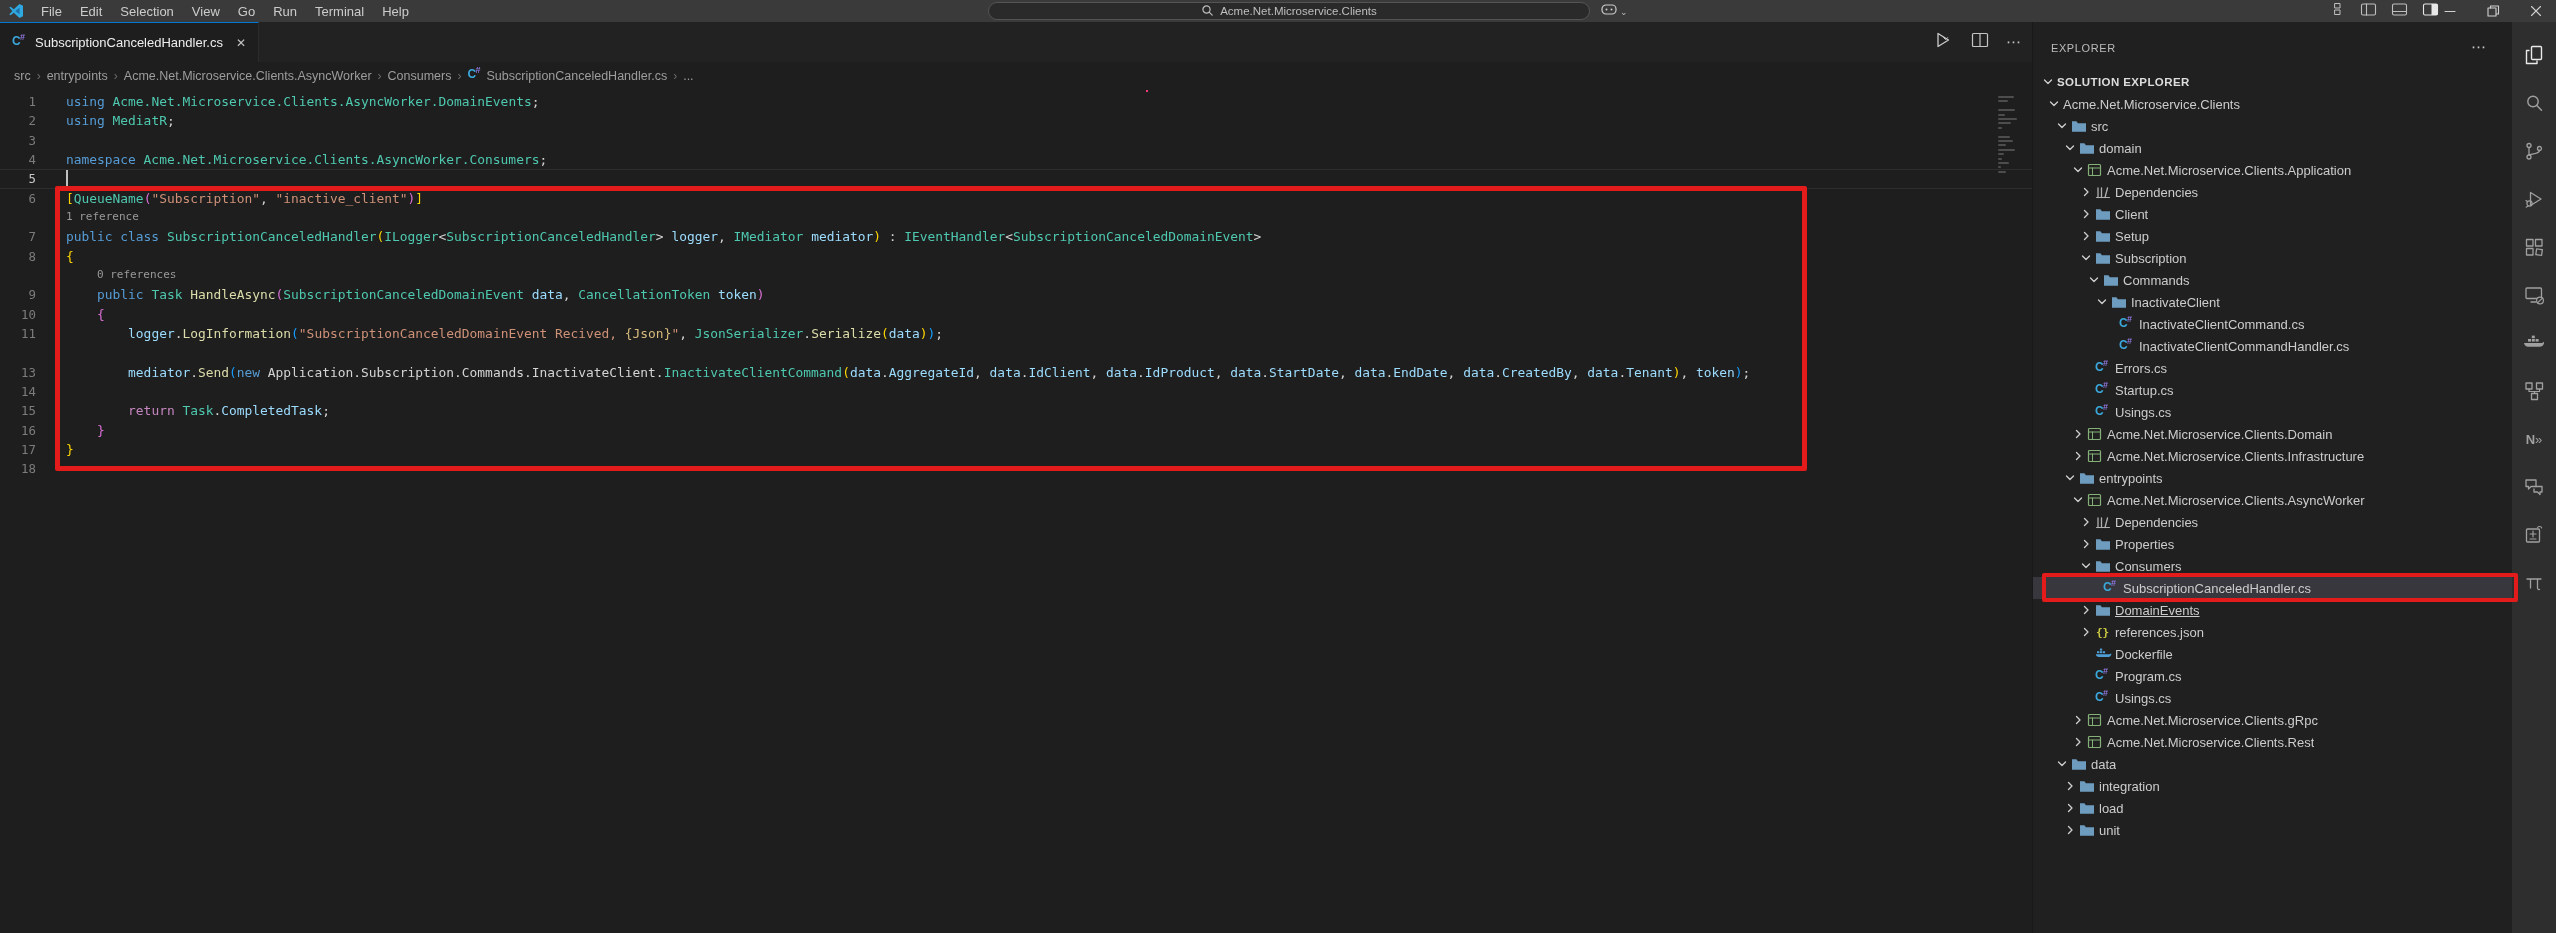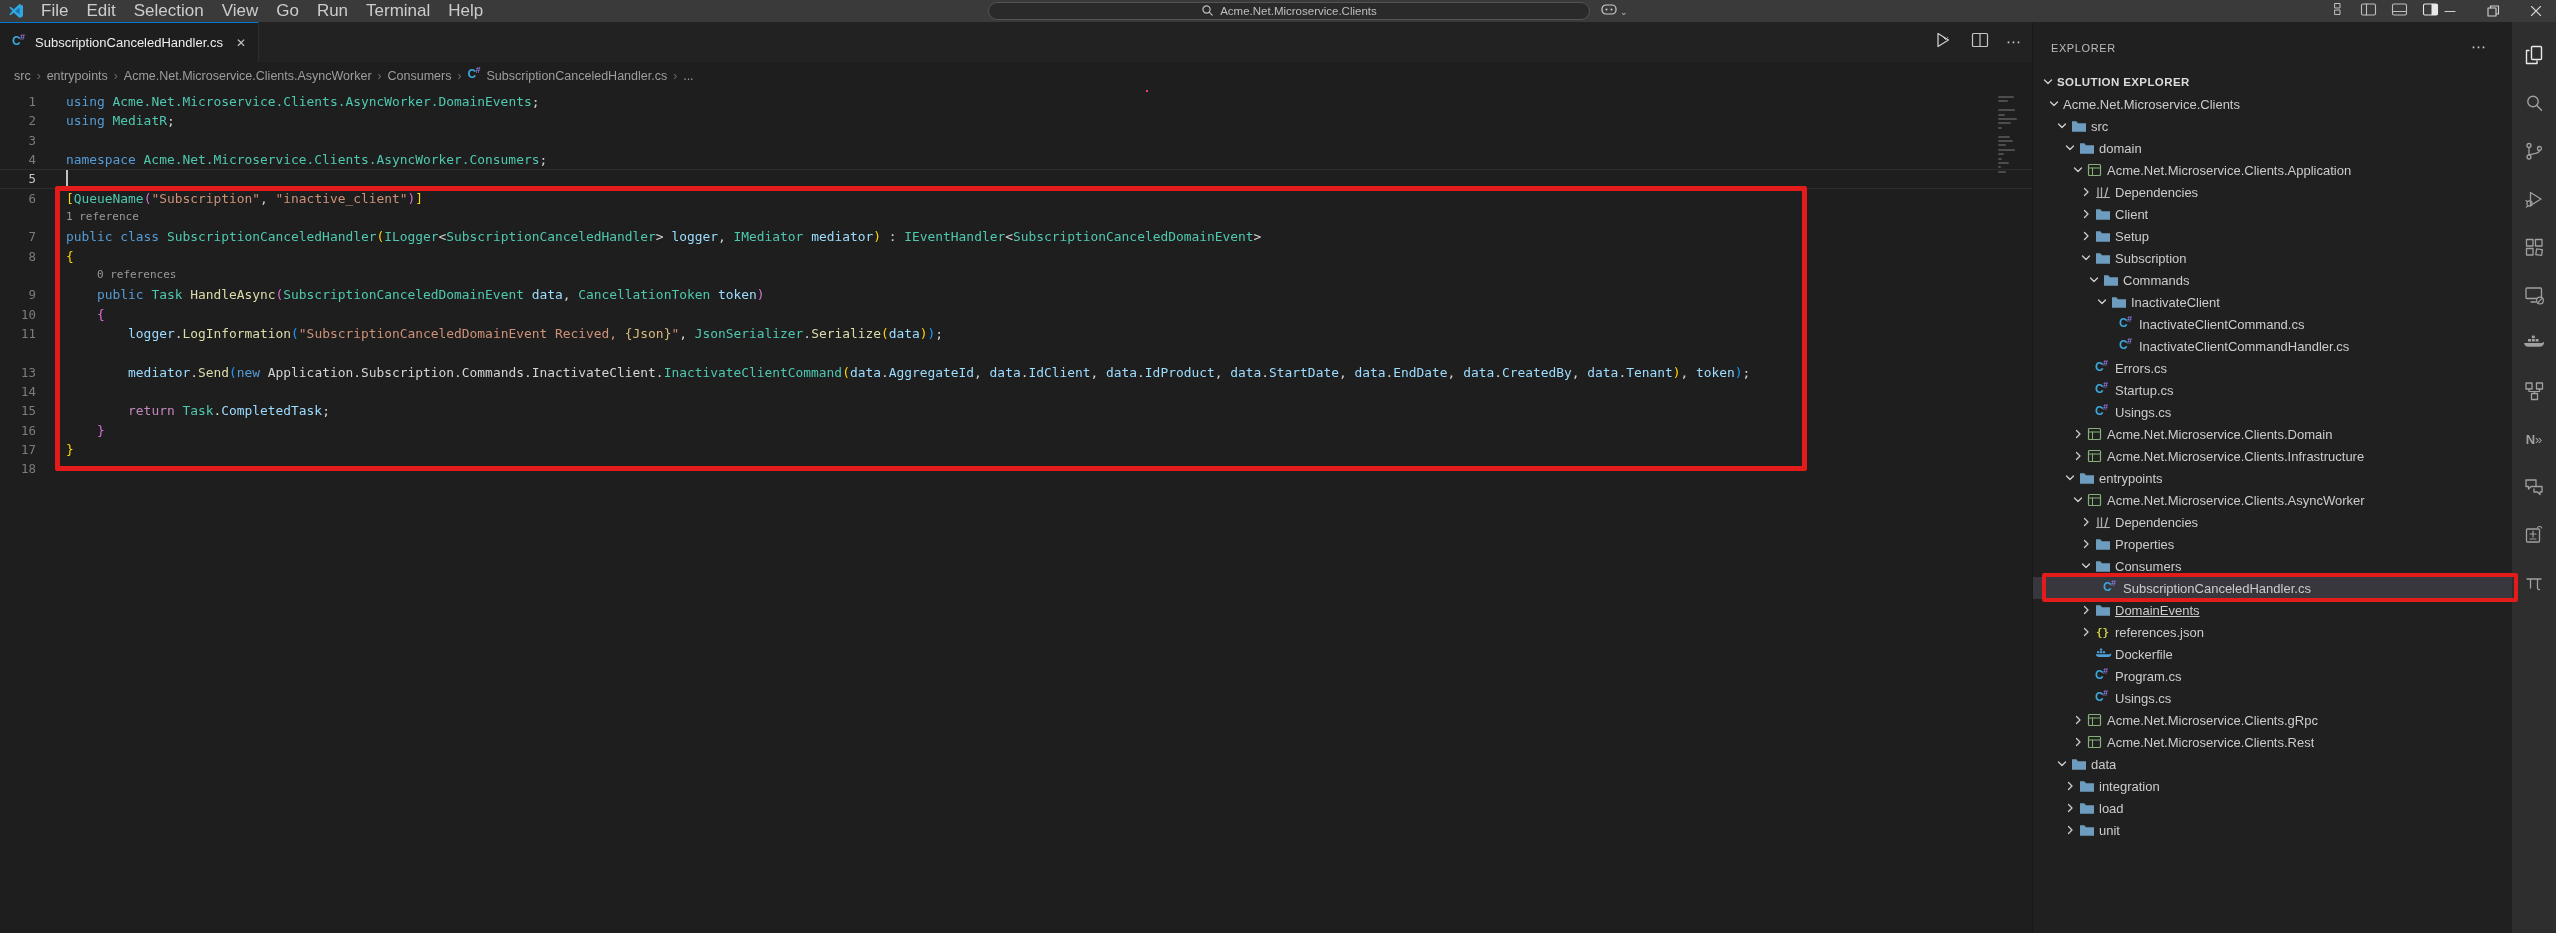--- a/index.html
+++ b/index.html
@@ -1,20 +1,20 @@
 <!DOCTYPE html>
 <html><head>
 <meta charset="utf-8">
 <style>
   html,body{margin:0;padding:0;background:#141414;}
   #app{position:relative;width:2556px;height:933px;background:#1e1e1e;overflow:hidden;
        font-family:"Liberation Sans",sans-serif;color:#cccccc;-webkit-font-smoothing:antialiased;}
   
   #titlebar{position:absolute;left:0;top:0;width:2556px;height:22px;background:#3a3a3a;
-            display:flex;align-items:center;font-size:17px;color:#cccccc;z-index:20;}
+            display:flex;align-items:center;font-size:13px;color:#cccccc;z-index:20;}
   #logo{width:16px;height:16px;margin:0 8px 0 8px;display:flex;align-items:center;}
   .menu-item{padding:0 9px;height:22px;display:flex;align-items:center;cursor:default;}
   #nav-arrows{position:absolute;left:928px;top:0;height:22px;display:flex;align-items:center;gap:18px;font-size:14px;}
   #cmd-center{position:absolute;left:988px;top:2px;width:602px;height:18px;background:#2a2a2a;
               border:1px solid #545454;border-radius:9px;display:flex;align-items:center;justify-content:center;
               font-size:11.5px;color:#bfbfbf;gap:6px;box-sizing:border-box;}
   #copilot{position:absolute;left:1600px;top:3px;display:flex;align-items:center;gap:2px;}
   #layout-controls{position:absolute;left:2330px;top:0;height:22px;display:flex;align-items:center;gap:14px;}
   #win-controls{position:absolute;left:2428px;top:0;height:22px;display:flex;}
   .win-btn{width:43px;height:22px;display:flex;align-items:center;justify-content:center;}

